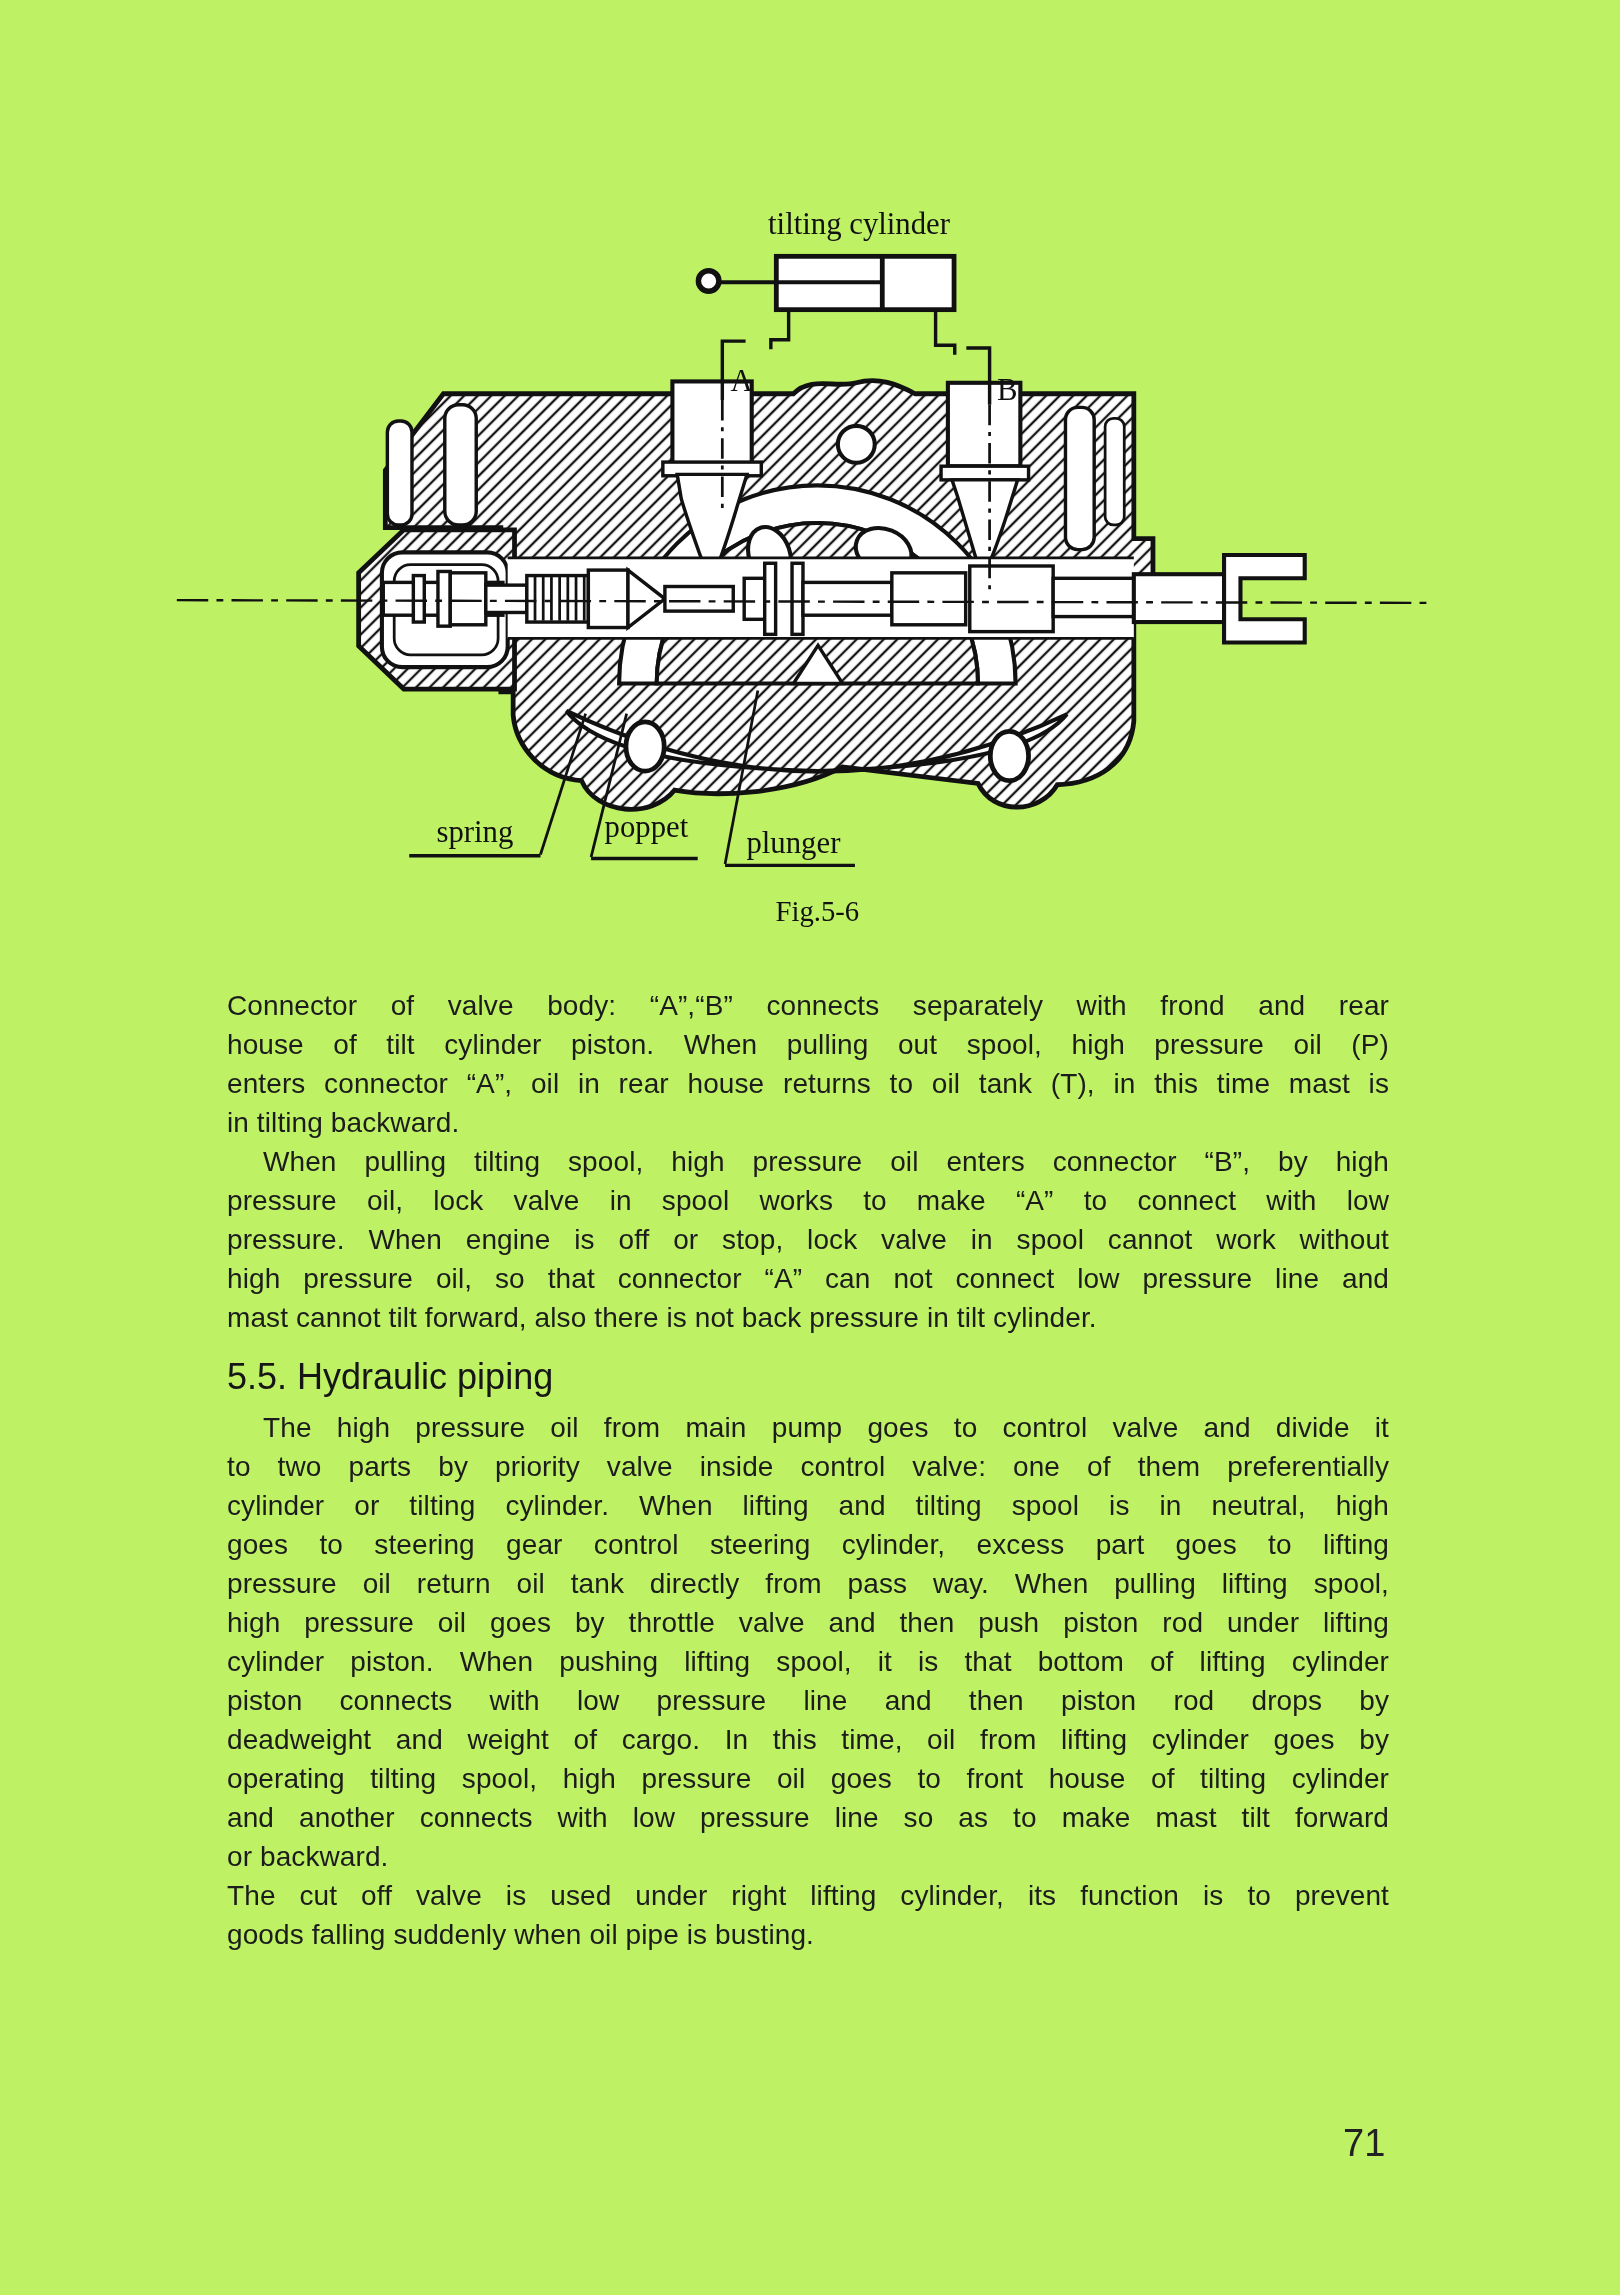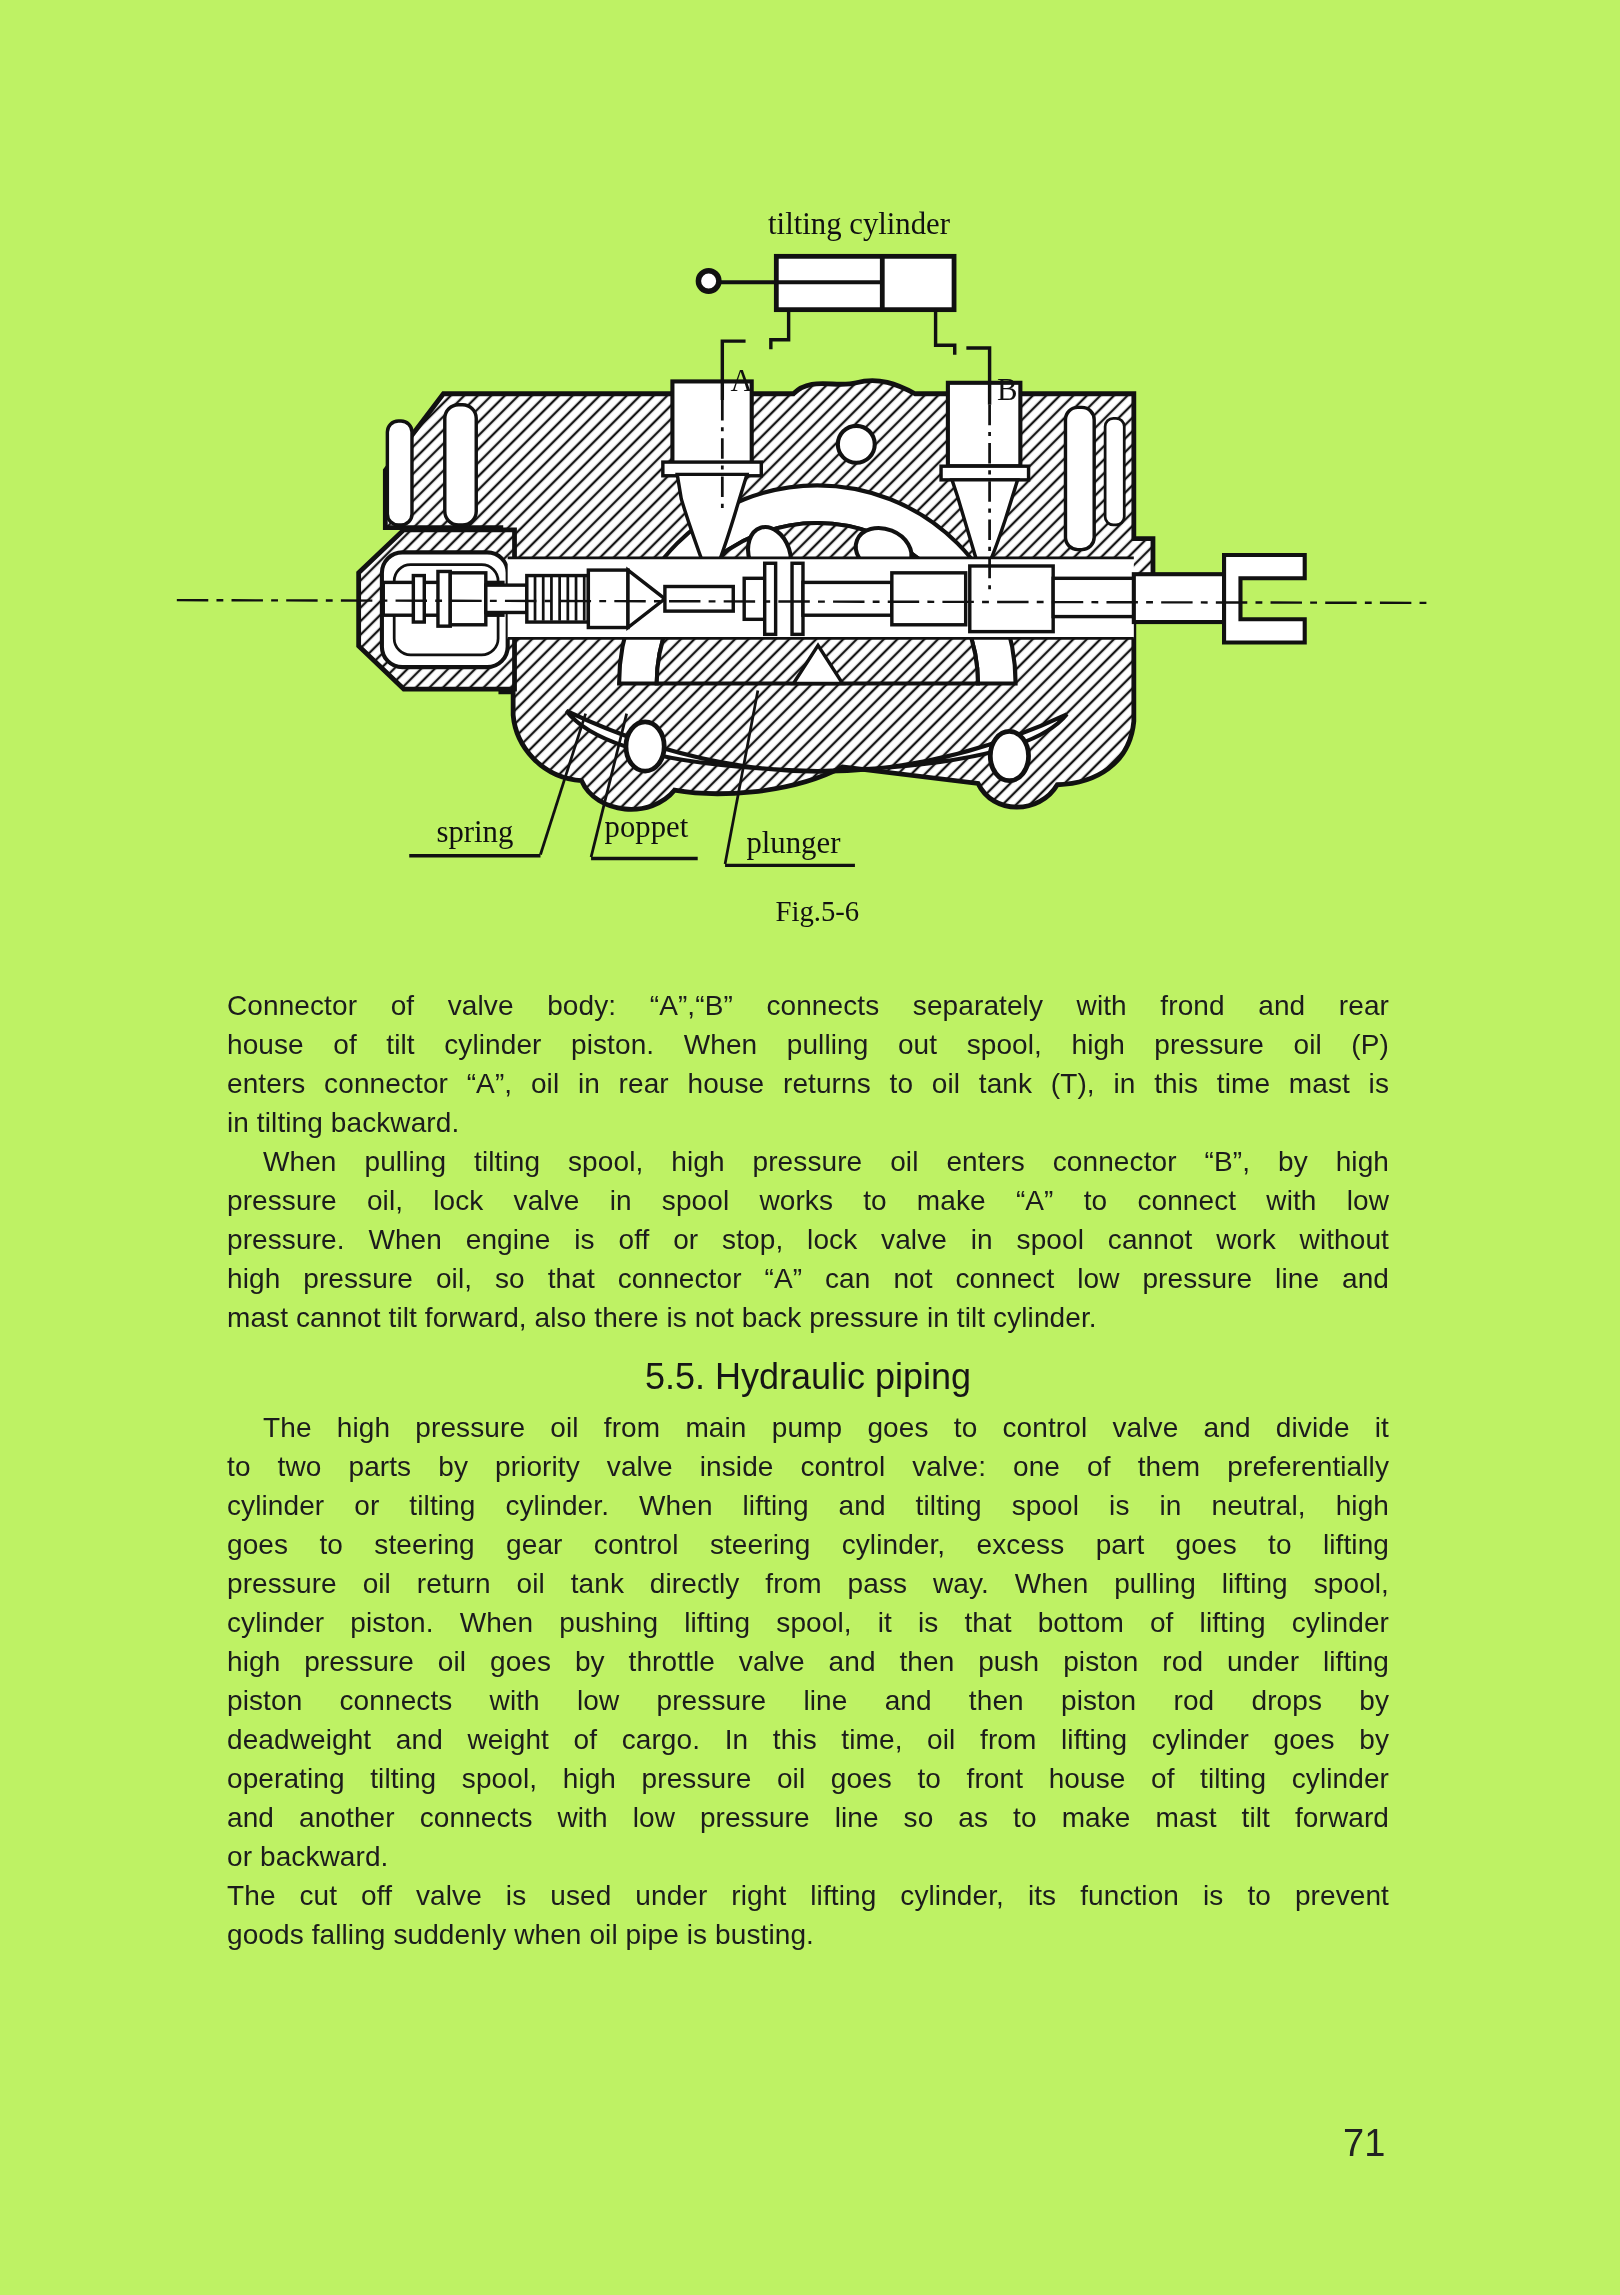--- a/index.html
+++ b/index.html
@@ -6,21 +6,21 @@
   .page{position:relative;width:1621px;height:2295px;background:#bef264;overflow:hidden;
         font-family:"Liberation Sans",sans-serif;color:#1b1b1b;}
   .diagram{position:absolute;left:0;top:0;width:1621px;height:957px;}
   .textcol{position:absolute;left:227px;top:986px;width:1162px;
            font-size:28px;line-height:39px;color:#1c1c1c;}
   .line{height:39px;overflow:hidden;text-align:justify;text-align-last:justify;
         letter-spacing:0.1px;}
   .line.end{text-align-last:left;}
   .line.indent{text-indent:36px;}
   .heading{font-size:36px;line-height:42px;margin-top:19px;margin-bottom:9.6px;
-           text-align:center;color:#161616;}
+           text-align:left;color:#161616;}
   .pagenum{position:absolute;left:1343px;top:2122px;font-size:38px;color:#222;}
   svg text{fill:#111;}
   .figlabel{font-family:"Liberation Serif",serif;font-size:45px;}
   .figcap{font-family:"Liberation Serif",serif;font-size:42px;}
 </style>
 </head>
 <body>
 
 <div class="page">
 
@@ -167,22 +167,22 @@
     </div>
 
     <div class="heading">5.5. Hydraulic piping</div>
 
     <div class="para">
       <div class="line indent">The high pressure oil from main pump goes to control valve and divide it</div>
       <div class="line">to two parts by priority valve inside control valve: one of them preferentially</div>
       <div class="line">cylinder or tilting cylinder. When lifting and tilting spool is in neutral, high</div>
       <div class="line">goes to steering gear control steering cylinder, excess part goes to lifting</div>
       <div class="line">pressure oil return oil tank directly from pass way. When pulling lifting spool,</div>
+      <div class="line">high pressure oil goes by throttle valve and then push piston rod under lifting</div>
       <div class="line">cylinder piston. When pushing lifting spool, it is that bottom of lifting cylinder</div>
-      <div class="line">high pressure oil goes by throttle valve and then push piston rod under lifting</div>
       <div class="line">piston connects with low pressure line and then piston rod drops by</div>
       <div class="line">deadweight and weight of cargo. In this time, oil from lifting cylinder goes by</div>
       <div class="line">operating tilting spool, high pressure oil goes to front house of tilting cylinder</div>
       <div class="line">and another connects with low pressure line so as to make mast tilt forward</div>
       <div class="line end">or backward.</div>
     </div>
     <div class="para">
       <div class="line">The cut off valve is used under right lifting cylinder, its function is to prevent</div>
       <div class="line end">goods falling suddenly when oil pipe is busting.</div>
     </div>

